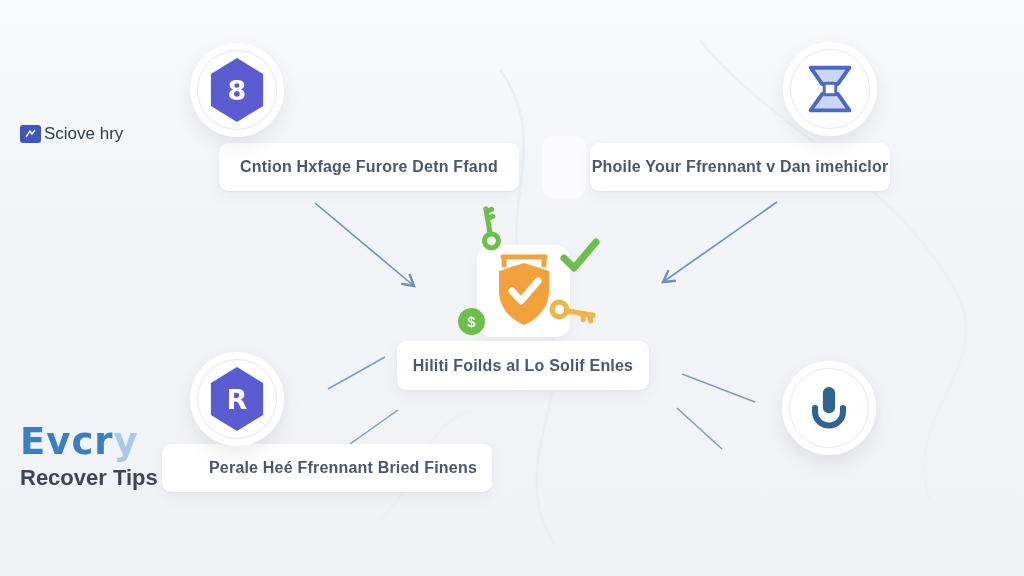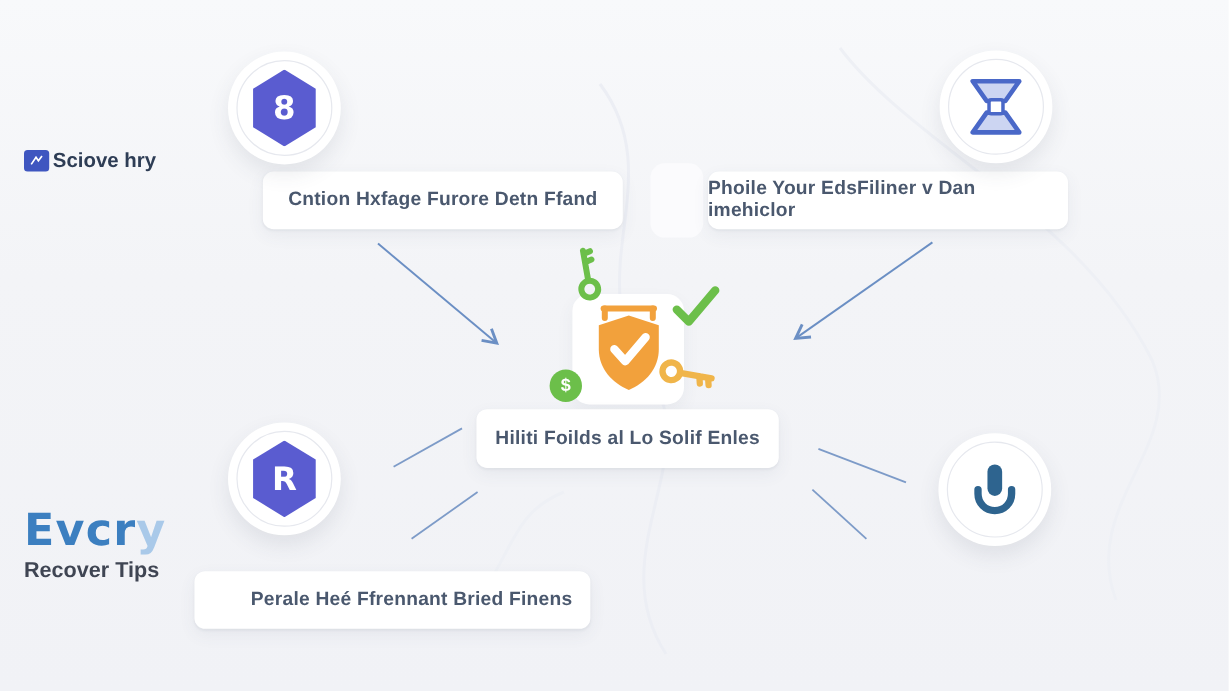--- a/index.html
+++ b/index.html
@@ -13,21 +13,21 @@
   .card{
     position:absolute;background:#ffffff;border-radius:9px;
     box-shadow:0 5px 14px rgba(70,80,110,0.07), 0 1px 2px rgba(70,80,110,0.06);
     display:flex;align-items:center;justify-content:center;
     color:#4a586e;font-size:16px;font-weight:600;letter-spacing:.2px;
     z-index:3;
   }
   .card-tl{left:178px;top:143px;width:300px;height:48px;margin-left:41px;}
   .card-tr{left:590px;top:143px;width:300px;height:48px;}
   .card-c {left:397px;top:341px;width:252px;height:49px;}
-  .card-bl{left:162px;top:476px;width:298px;height:48px;padding-left:32px;}
+  .card-bl{left:162px;top:444px;width:298px;height:48px;padding-left:32px;}
   .card-br{left:592px;top:464px;width:298px;height:47px;}
   
   .circle{
     position:absolute;width:94px;height:94px;border-radius:50%;background:#fff;
     box-shadow:0 8px 18px rgba(60,70,90,0.10);
     display:flex;align-items:center;justify-content:center;z-index:4;
   }
   .circle::before{
     content:"";position:absolute;inset:7px;border-radius:50%;
     border:1px solid #e6e8ee;
@@ -36,28 +36,28 @@
   .circ-tr{left:783px;top:42px;}
   .circ-bl{left:190px;top:352px;}
   .circ-br{left:782px;top:361px;}
   .hexagon{
     width:58px;height:64px;background:#5a5cd0;
     clip-path:polygon(50% 0,95% 25%,95% 75%,50% 100%,5% 75%,5% 25%);
     display:flex;align-items:center;justify-content:center;
   }
   .hex-glyph{color:#fff;font-size:27px;font-weight:700;font-family:"DejaVu Sans",sans-serif;}
   
-  .brand-tl{position:absolute;left:20px;top:121px;color:#2e3d55;font-weight:700;font-size:17px;line-height:25px;z-index:3;text-align:right;}
+  .brand-tl{position:absolute;left:20px;top:121px;color:#2e3d55;font-weight:400;font-size:17px;line-height:25px;z-index:3;text-align:right;}
   .brand-line1{display:flex;align-items:center;gap:2px;}
   .badge{width:21px;height:18px;background:#3f56c0;border-radius:3px;display:inline-flex;align-items:center;justify-content:center;margin-right:1px;}
   
   .logo{position:absolute;left:20px;top:420px;z-index:3;}
   .logo-word{font-size:37px;font-weight:700;color:#3c7fc0;letter-spacing:1px;font-family:"DejaVu Sans",sans-serif;}
   .logo-accent{color:#a9c9e9;}
-  .logo-tag{font-size:18px;font-weight:600;color:#3f4553;margin-top:2px;}
+  .logo-tag{font-size:22px;font-weight:600;color:#3f4553;margin-top:2px;}
   
   .shield-card{
     position:absolute;left:477px;top:245px;width:93px;height:92px;border-radius:14px;
     background:#ffffff;box-shadow:0 6px 14px rgba(70,80,110,0.06);z-index:2;
     display:flex;align-items:center;justify-content:center;
   }
   .float-icon{position:absolute;z-index:3;}
   .dollar{
     position:absolute;left:458px;top:308px;width:27px;height:27px;border-radius:50%;
     background:#6cbf4a;color:#fff;font-size:15px;font-weight:700;
@@ -111,21 +111,21 @@
   </div>
 
   <div class="circle circ-tr">
     <svg width="62" height="62" viewBox="0 0 64 64">
       <path d="M12,10 L52,10 L40,27 L24,27 Z" fill="#ccd5f2" stroke="#4a68c8" stroke-width="4" stroke-linejoin="round"></path>
       <path d="M12,54 L52,54 L40,37 L24,37 Z" fill="#ccd5f2" stroke="#4a68c8" stroke-width="4" stroke-linejoin="round"></path>
       <rect x="26" y="26" width="12" height="12" rx="2" fill="#ffffff" stroke="#4a68c8" stroke-width="3"></rect>
     </svg>
   </div>
   <div class="card card-tr">
-    <span>Phoile Your EdsFiliner v Dan imehiclor</span>
+    <span>Phoile Your Ffrennant v Dan imehiclor</span>
   </div>
 
   <div class="shield-card">
     <svg width="66" height="76" viewBox="0 0 66 76">
       <path d="M12,4 L54,4" stroke="#f2a13c" stroke-width="5" stroke-linecap="round"></path>
       <path d="M13,4 L13,12 M53,4 L53,12" stroke="#f2a13c" stroke-width="5" stroke-linecap="round"></path>
       <path d="M33,10 L58,18 L58,38 C58,54 47,66 33,72 C19,66 8,54 8,38 L8,18 Z" fill="#f2a13c"></path>
       <path d="M21,38 L30,48 L47,28" fill="none" stroke="#ffffff" stroke-width="7" stroke-linecap="round" stroke-linejoin="round"></path>
     </svg>
   </div>

